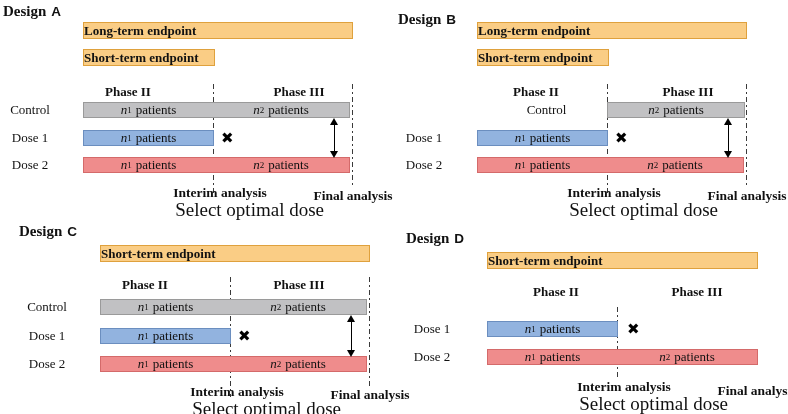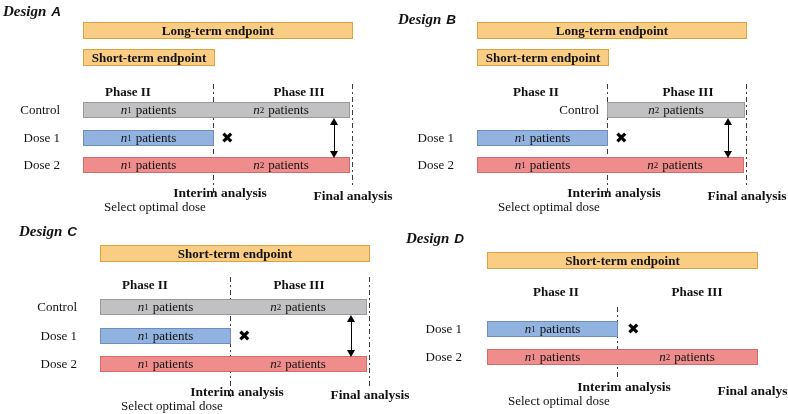--- a/index.html
+++ b/index.html
@@ -1,49 +1,49 @@
 <!DOCTYPE html>
 <html style="--ep-fill: #FACD85; --ep-border: #DFA13D; --ctrl-fill: #C1C1C3; --ctrl-border: #9A9A9A; --d1-fill: #92B3DF; --d1-border: #6B8EBF; --d2-fill: #EF8C8C; --d2-border: #D46A6A;"><head>
 <meta charset="utf-8">
 <style>
   html,body{margin:0;padding:0;background:#ffffff;}
   body{width:788px;height:414px;position:relative;font-family:"Liberation Serif",serif;color:#111;}
   .canvas{position:absolute;left:0;top:0;width:788px;height:414px;background:#fff;overflow:hidden;}
   .panel{position:absolute;width:394px;height:207px;}
   .pA{left:0;top:0}.pB{left:394px;top:0}.pC{left:17px;top:207px}.pD{left:402px;top:207px}
 
-  .ptitle{position:absolute;font-weight:bold;font-size:15px;white-space:nowrap;font-style:italic;}
+  .ptitle{position:absolute;font-weight:bold;font-size:15px;white-space:nowrap;}
   .pA .ptitle{left:3px;top:3px}.pB .ptitle{left:4px;top:11px}
   .pC .ptitle{left:2px;top:16px}.pD .ptitle{left:4px;top:23px}
   .dletter{font-family:"Liberation Sans",sans-serif;font-size:13.5px;font-weight:700;margin-left:5px;}
 
   .ebar{position:absolute;left:83px;height:17px;box-sizing:border-box;
         background:var(--ep-fill,#FACD85);border:1px solid var(--ep-border,#DFA13D);
-        text-align:center;font-weight:bold;font-size:13px;line-height:15px;}
+        font-weight:bold;font-size:13px;line-height:15px;}
   .longbar{top:22px;width:270px;}
   .pA .shortbar,.pB .shortbar{top:49px;width:132px;}
   .pC .shortbar{top:38px;width:270px;}
   .pD .shortbar{top:45px;left:85px;width:271px;}
 
   .phase{position:absolute;width:110px;text-align:center;font-weight:bold;font-size:13px;top:84px;white-space:nowrap;}
   .pA .phase2{left:73px}.pA .phase3{left:244px}
   .pB .phase2{left:87px}.pB .phase3{left:239px}
   .pC .phase2{left:73px;top:70px}.pC .phase3{left:227px;top:70px}
   .pD .phase2{left:99px;top:77px}.pD .phase3{left:240px;top:77px}
 
   .dashline{position:absolute;width:1px;background:repeating-linear-gradient(
     to bottom,#3a3a3a 0px,#3a3a3a 5px,transparent 5px,transparent 8px,
     #3a3a3a 8px,#3a3a3a 10px,transparent 10px,transparent 13px);}
   .pA .interim-line,.pB .interim-line{left:213px;top:84px;height:112px}
   .pA .final-line,.pB .final-line{left:352px;top:84px;height:104px}
   .pC .interim-line{left:213px;top:70px;height:120px}
   .pC .final-line{left:352px;top:70px;height:112px}
   .pD .interim-line{left:215px;top:100px;height:72px}
 
-  .rowlabel{position:absolute;width:60px;text-align:right;font-size:13px;line-height:16px;white-space:nowrap;}
+  .rowlabel{position:absolute;width:60px;text-align:center;font-size:13px;line-height:16px;white-space:nowrap;}
   .pA .control-label{left:0;top:102px}
   .pB .control-label{left:100px;top:102px;width:105px}
   .pC .control-label{left:0;top:92px}
   .pA .dose1-label,.pB .dose1-label{left:0;top:130px}
   .pA .dose2-label,.pB .dose2-label{left:0;top:157px}
   .pC .dose1-label{left:0;top:121px}
   .pC .dose2-label{left:0;top:149px}
   .pD .dose1-label{left:0;top:114px}
   .pD .dose2-label{left:0;top:142px}
 
@@ -76,21 +76,21 @@
   .varrow{position:absolute;width:11px;}
   .pA .varrow,.pB .varrow{left:329px;top:118px;height:40px}
   .pC .varrow{left:329px;top:108px;height:42px}
   .varrow .stem{position:absolute;left:4.5px;top:5px;bottom:5px;width:1.5px;background:#000;}
   .varrow::before{content:"";position:absolute;top:0;left:1px;
     border-left:4.5px solid transparent;border-right:4.5px solid transparent;border-bottom:7px solid #000;}
   .varrow::after{content:"";position:absolute;bottom:0;left:1px;
     border-left:4.5px solid transparent;border-right:4.5px solid transparent;border-top:7px solid #000;}
 
   .btext{position:absolute;font-weight:bold;font-size:13.5px;text-align:center;white-space:nowrap;}
-  .btext2{position:absolute;font-size:13px;text-align:left;white-space:nowrap;}
+  .btext2{position:absolute;font-size:19px;text-align:right;white-space:nowrap;}
   .interim-text{width:220px}
   .pA .interim-text,.pB .interim-text{left:110px;top:185px}
   .pC .interim-text{left:110px;top:177px}
   .pD .interim-text{left:112px;top:172px}
   .select-text{width:220px}
   .pA .select-text,.pB .select-text{left:104px;top:199px}
   .pC .select-text{left:104px;top:191px}
   .pD .select-text{left:106px;top:186px}
   .final-text{width:180px}
   .pA .final-text,.pB .final-text{left:263px;top:188px}

